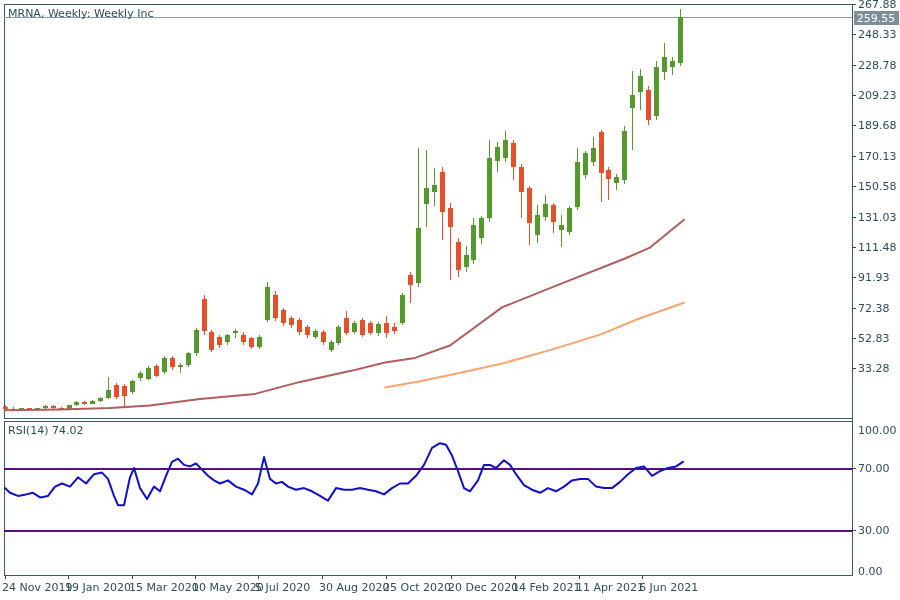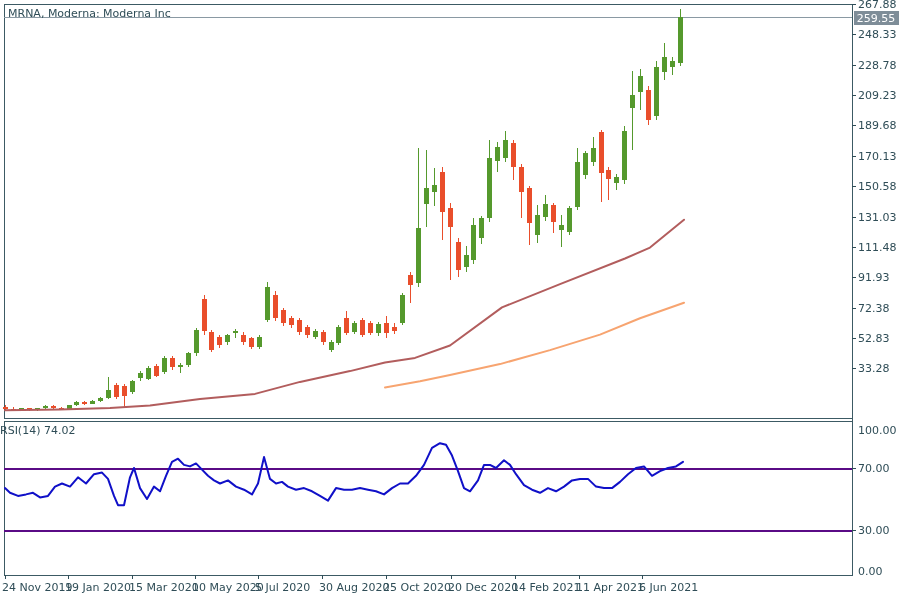--- a/index.html
+++ b/index.html
@@ -5,27 +5,27 @@
   html,body{margin:0;padding:0;background:#ffffff;}
   .chart-root{
     position:relative;width:900px;height:600px;background:#ffffff;
     font-family:"DejaVu Sans","Liberation Sans",sans-serif;overflow:hidden;
   }
   .chart-root svg{position:absolute;left:0;top:0;}
   .panel-label{
     position:absolute;font-size:11px;color:#2f4d57;white-space:pre;z-index:5;
   }
   .title-label{left:8px;top:7px;}
-  .rsi-caption{left:0;top:424px;}
+  .rsi-caption{left:8px;top:424px;}
 </style>
 </head>
 <body>
 
 <div class="chart-root">
-  <div class="panel-label title-label">MRNA, Moderna: Moderna Inc</div>
+  <div class="panel-label title-label">MRNA, Weekly: Weekly Inc</div>
   <div class="panel-label rsi-caption">RSI(14) 74.02</div>
   <svg id="chart-svg" width="900" height="600">
       <g>
         <rect x="4.5" y="4.5" width="848" height="414" fill="none" stroke="#3c5a64" shape-rendering="crispEdges"></rect>
         <rect x="4.5" y="421.5" width="848" height="154" fill="none" stroke="#3c5a64" shape-rendering="crispEdges"></rect>
       </g>
       <g>
         <line x1="4" y1="17.5" x2="852" y2="17.5" stroke="#8a99a3" stroke-width="1" shape-rendering="crispEdges"></line>
       </g>
       <g>

